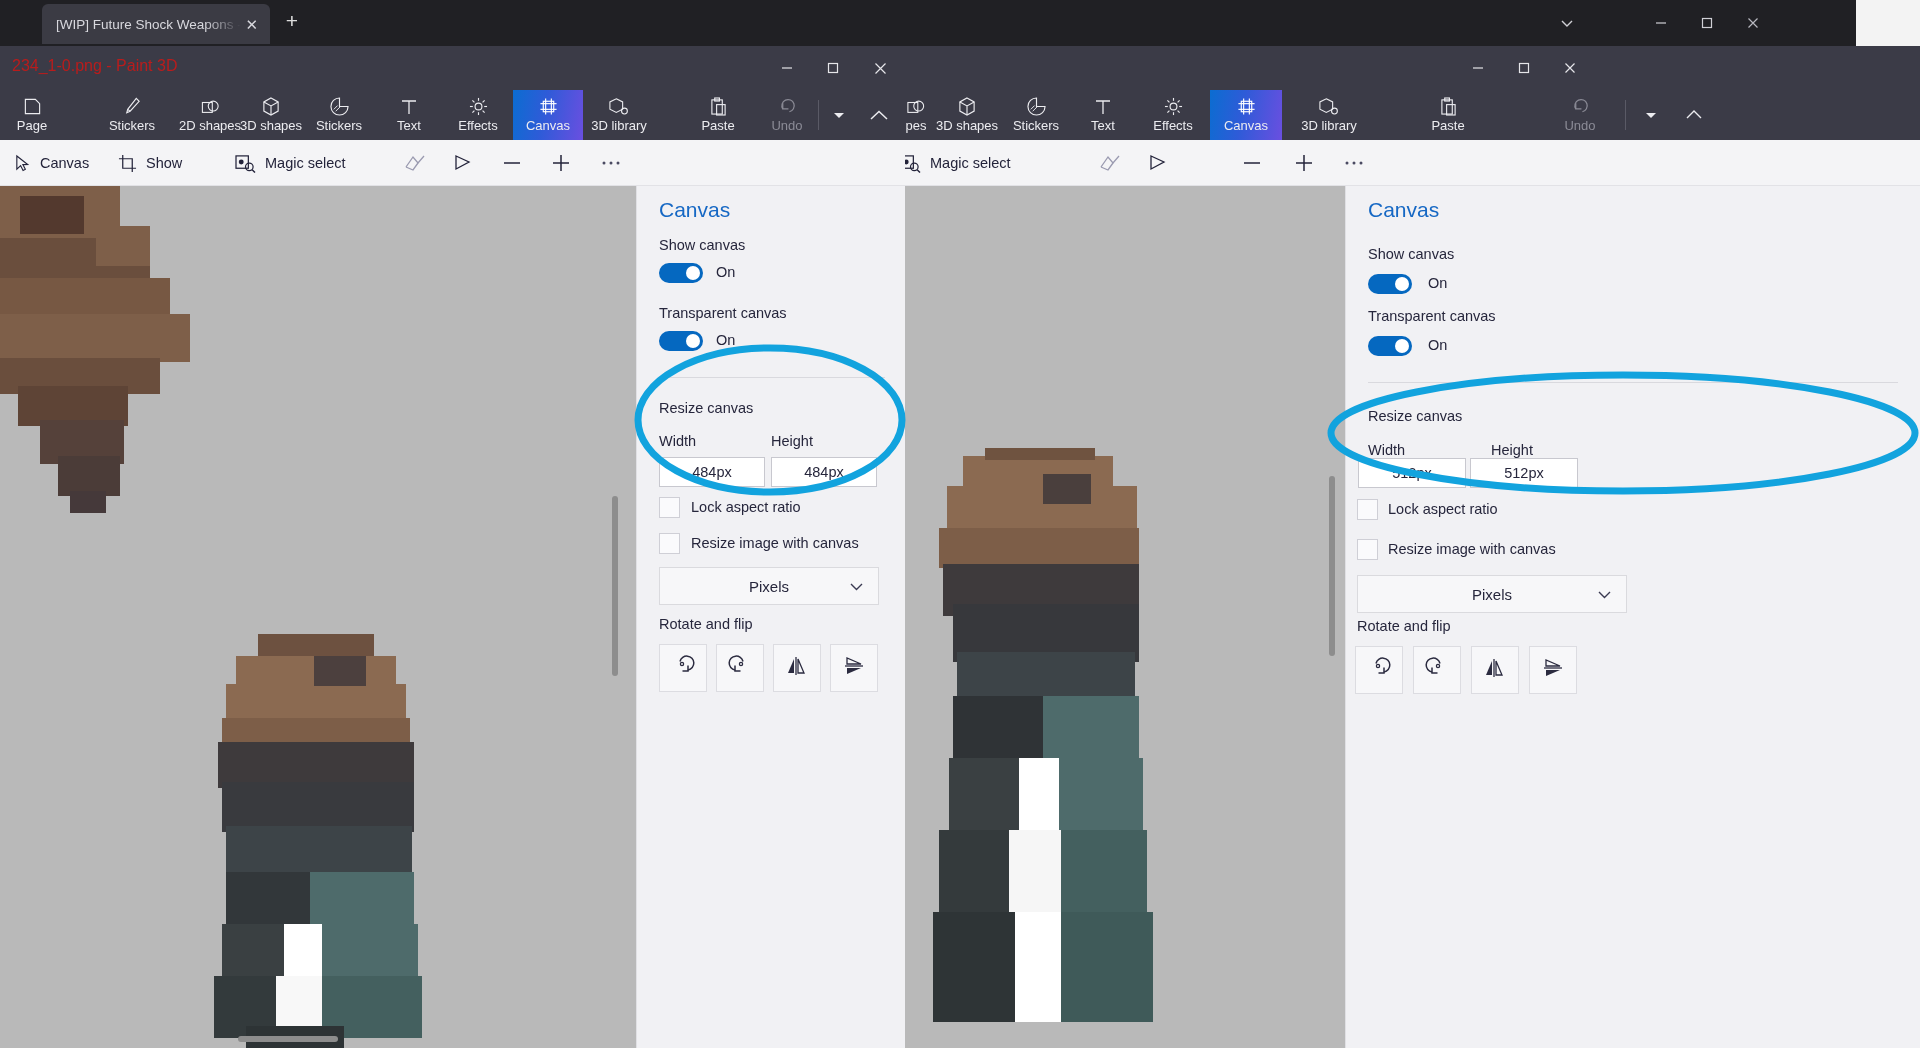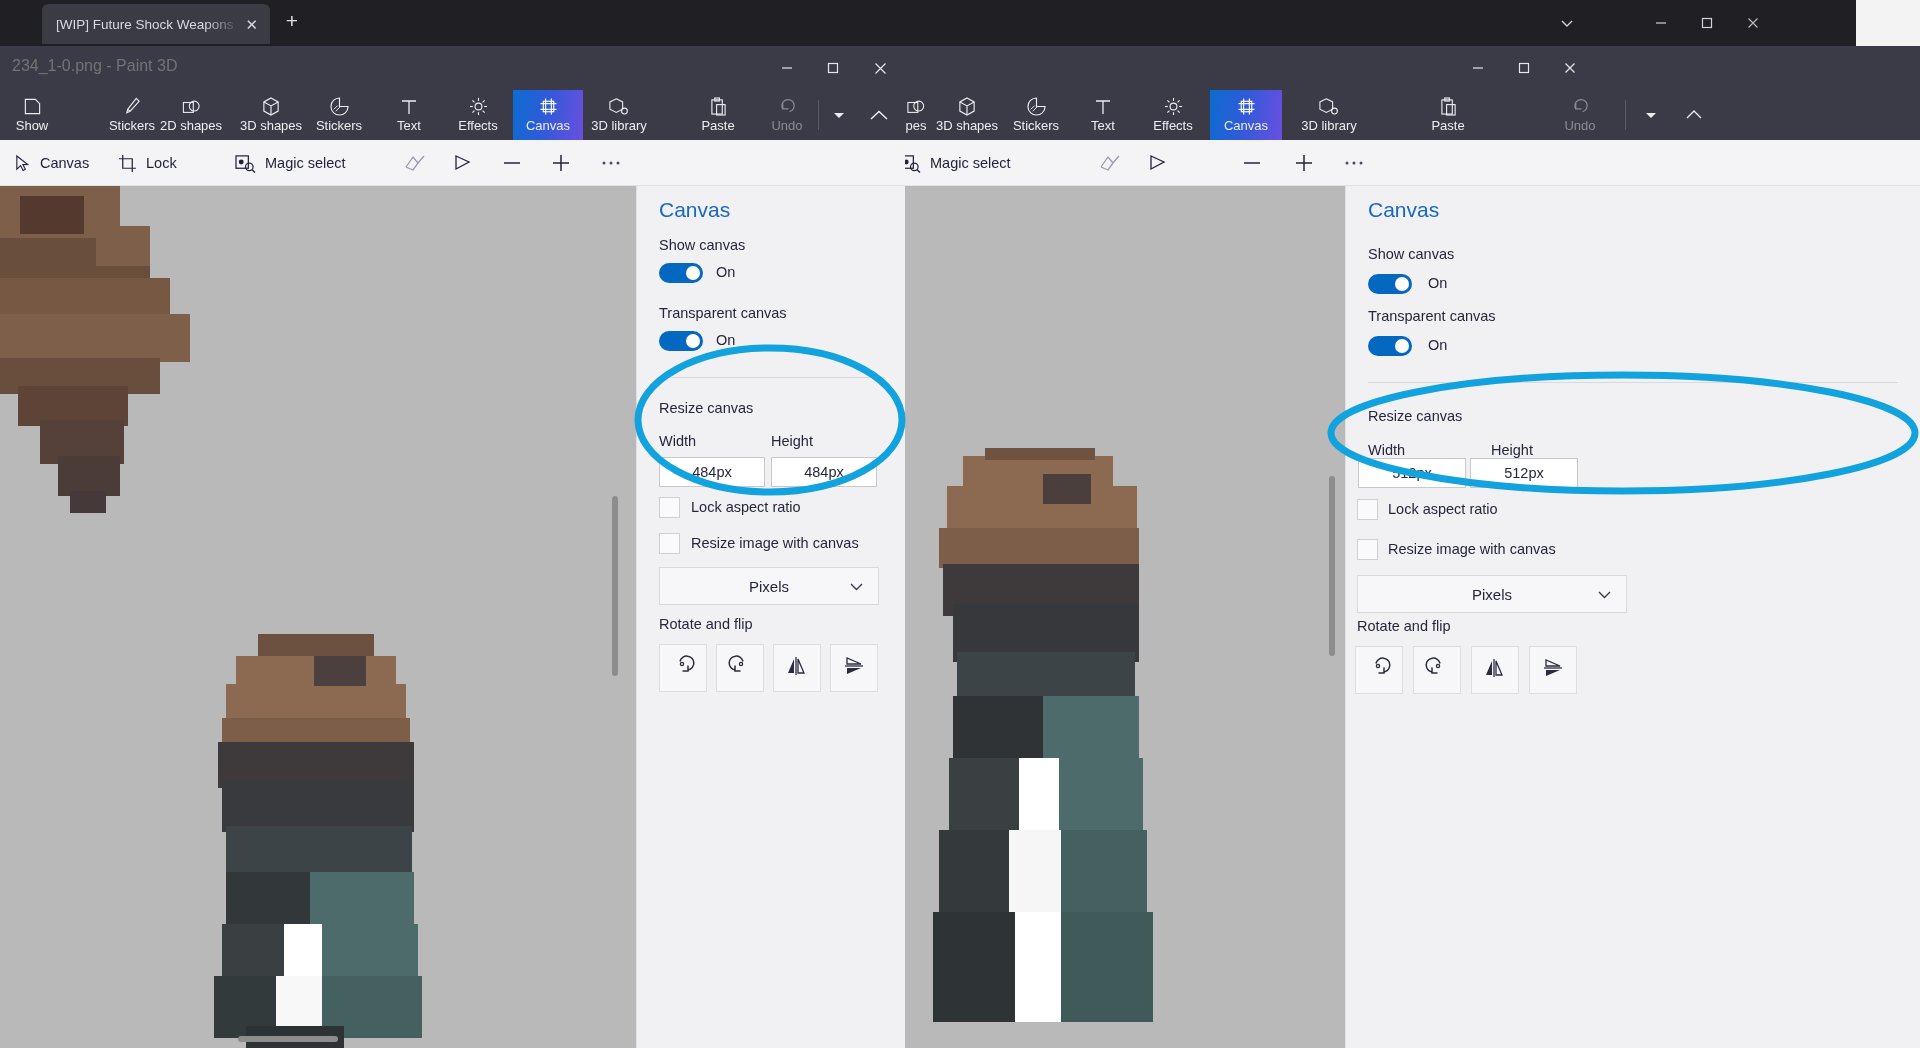--- a/index.html
+++ b/index.html
@@ -53,21 +53,21 @@
   }
 
   
   .p3d { position: absolute; background: #f2f2f4; }
   .p3d-titlebar {
     position: absolute; left: 0; top: 0; width: 100%; height: 44px;
     background: #3b3b47;
   }
   .p3d-title {
     position: absolute; left: 12px; top: 11px;
-    color: #737373; font-size: 16px; white-space: nowrap;
+    color: #b91c1c; font-size: 16px; white-space: nowrap;
   }
   .p3d-winbtn {
     position: absolute; top: 0; height: 44px; width: 46px;
     color: #e6e6ea; display: flex; align-items: center; justify-content: center;
     font-size: 13px;
   }
   .p3d-ribbon {
     position: absolute; left: 0; top: 44px; width: 100%; height: 50px;
     background: #3b3b47;
   }
@@ -507,32 +507,32 @@
         </svg>
     </div>
 
     <div class="p3d-ribbon">
       <div class="rib-item" style="left:4px; width:56px;">
         <span class="ic">
           <svg width="19" height="19" viewBox="0 0 20 20">
               <path d="M2.5 2.5 H13 L17.5 7 V17.5 H2.5 Z" fill="none" stroke="#ececf0" stroke-width="1.2"></path>
             </svg>
         </span>
-        <span>Show</span>
+        <span>Page</span>
       </div>
       <div class="rib-item" style="left:102px; width:60px;">
         <span class="ic">
           <svg width="18" height="19" viewBox="0 0 18 20">
               <path d="M13.5 1.5 L16.5 4.5 L7 15 L3.5 16.5 L4.5 13 Z" fill="none" stroke="#ececf0" stroke-width="1.2"></path>
               <path d="M4.5 13 L7 15" stroke="#ececf0" stroke-width="1.2"></path>
             </svg>
         </span>
         <span>Stickers</span>
       </div>
-      <div class="rib-item" style="left:153px; width:76px;">
+      <div class="rib-item" style="left:172px; width:76px;">
         <span class="ic">
           <svg width="21" height="18" viewBox="0 0 22 20">
               <rect x="2" y="5" width="11" height="11" fill="none" stroke="#ececf0" stroke-width="1.2"></rect>
               <circle cx="14" cy="9" r="5.5" fill="none" stroke="#ececf0" stroke-width="1.2"></circle>
             </svg>
         </span>
         <span>2D shapes</span>
       </div>
       <div class="rib-item" style="left:234px; width:74px;">
         <span class="ic">
@@ -646,21 +646,21 @@
         </span>
         <span>Canvas</span>
       </div>
       <div class="sub-item" style="left:118px;">
         <span class="sub-ic">
           <svg width="19" height="19" viewBox="0 0 20 20">
               <path d="M5 1 V15 H19" fill="none" stroke="#23233a" stroke-width="1.3"></path>
               <path d="M1 5 H15 V19" fill="none" stroke="#23233a" stroke-width="1.3"></path>
             </svg>
         </span>
-        <span>Lock</span>
+        <span>Show</span>
       </div>
       <div class="sub-item" style="left:235px;">
         <span class="sub-ic">
           <svg width="21" height="19" viewBox="0 0 22 20">
               <rect x="1" y="2" width="13" height="13" fill="none" stroke="#23233a" stroke-width="1.3"></rect>
               <circle cx="6.5" cy="8.5" r="2.6" fill="#23233a"></circle>
               <circle cx="15" cy="13.5" r="4" fill="none" stroke="#23233a" stroke-width="1.3"></circle>
               <path d="M18 16.5 L21 19.5" stroke="#23233a" stroke-width="1.5"></path>
             </svg>
         </span>

